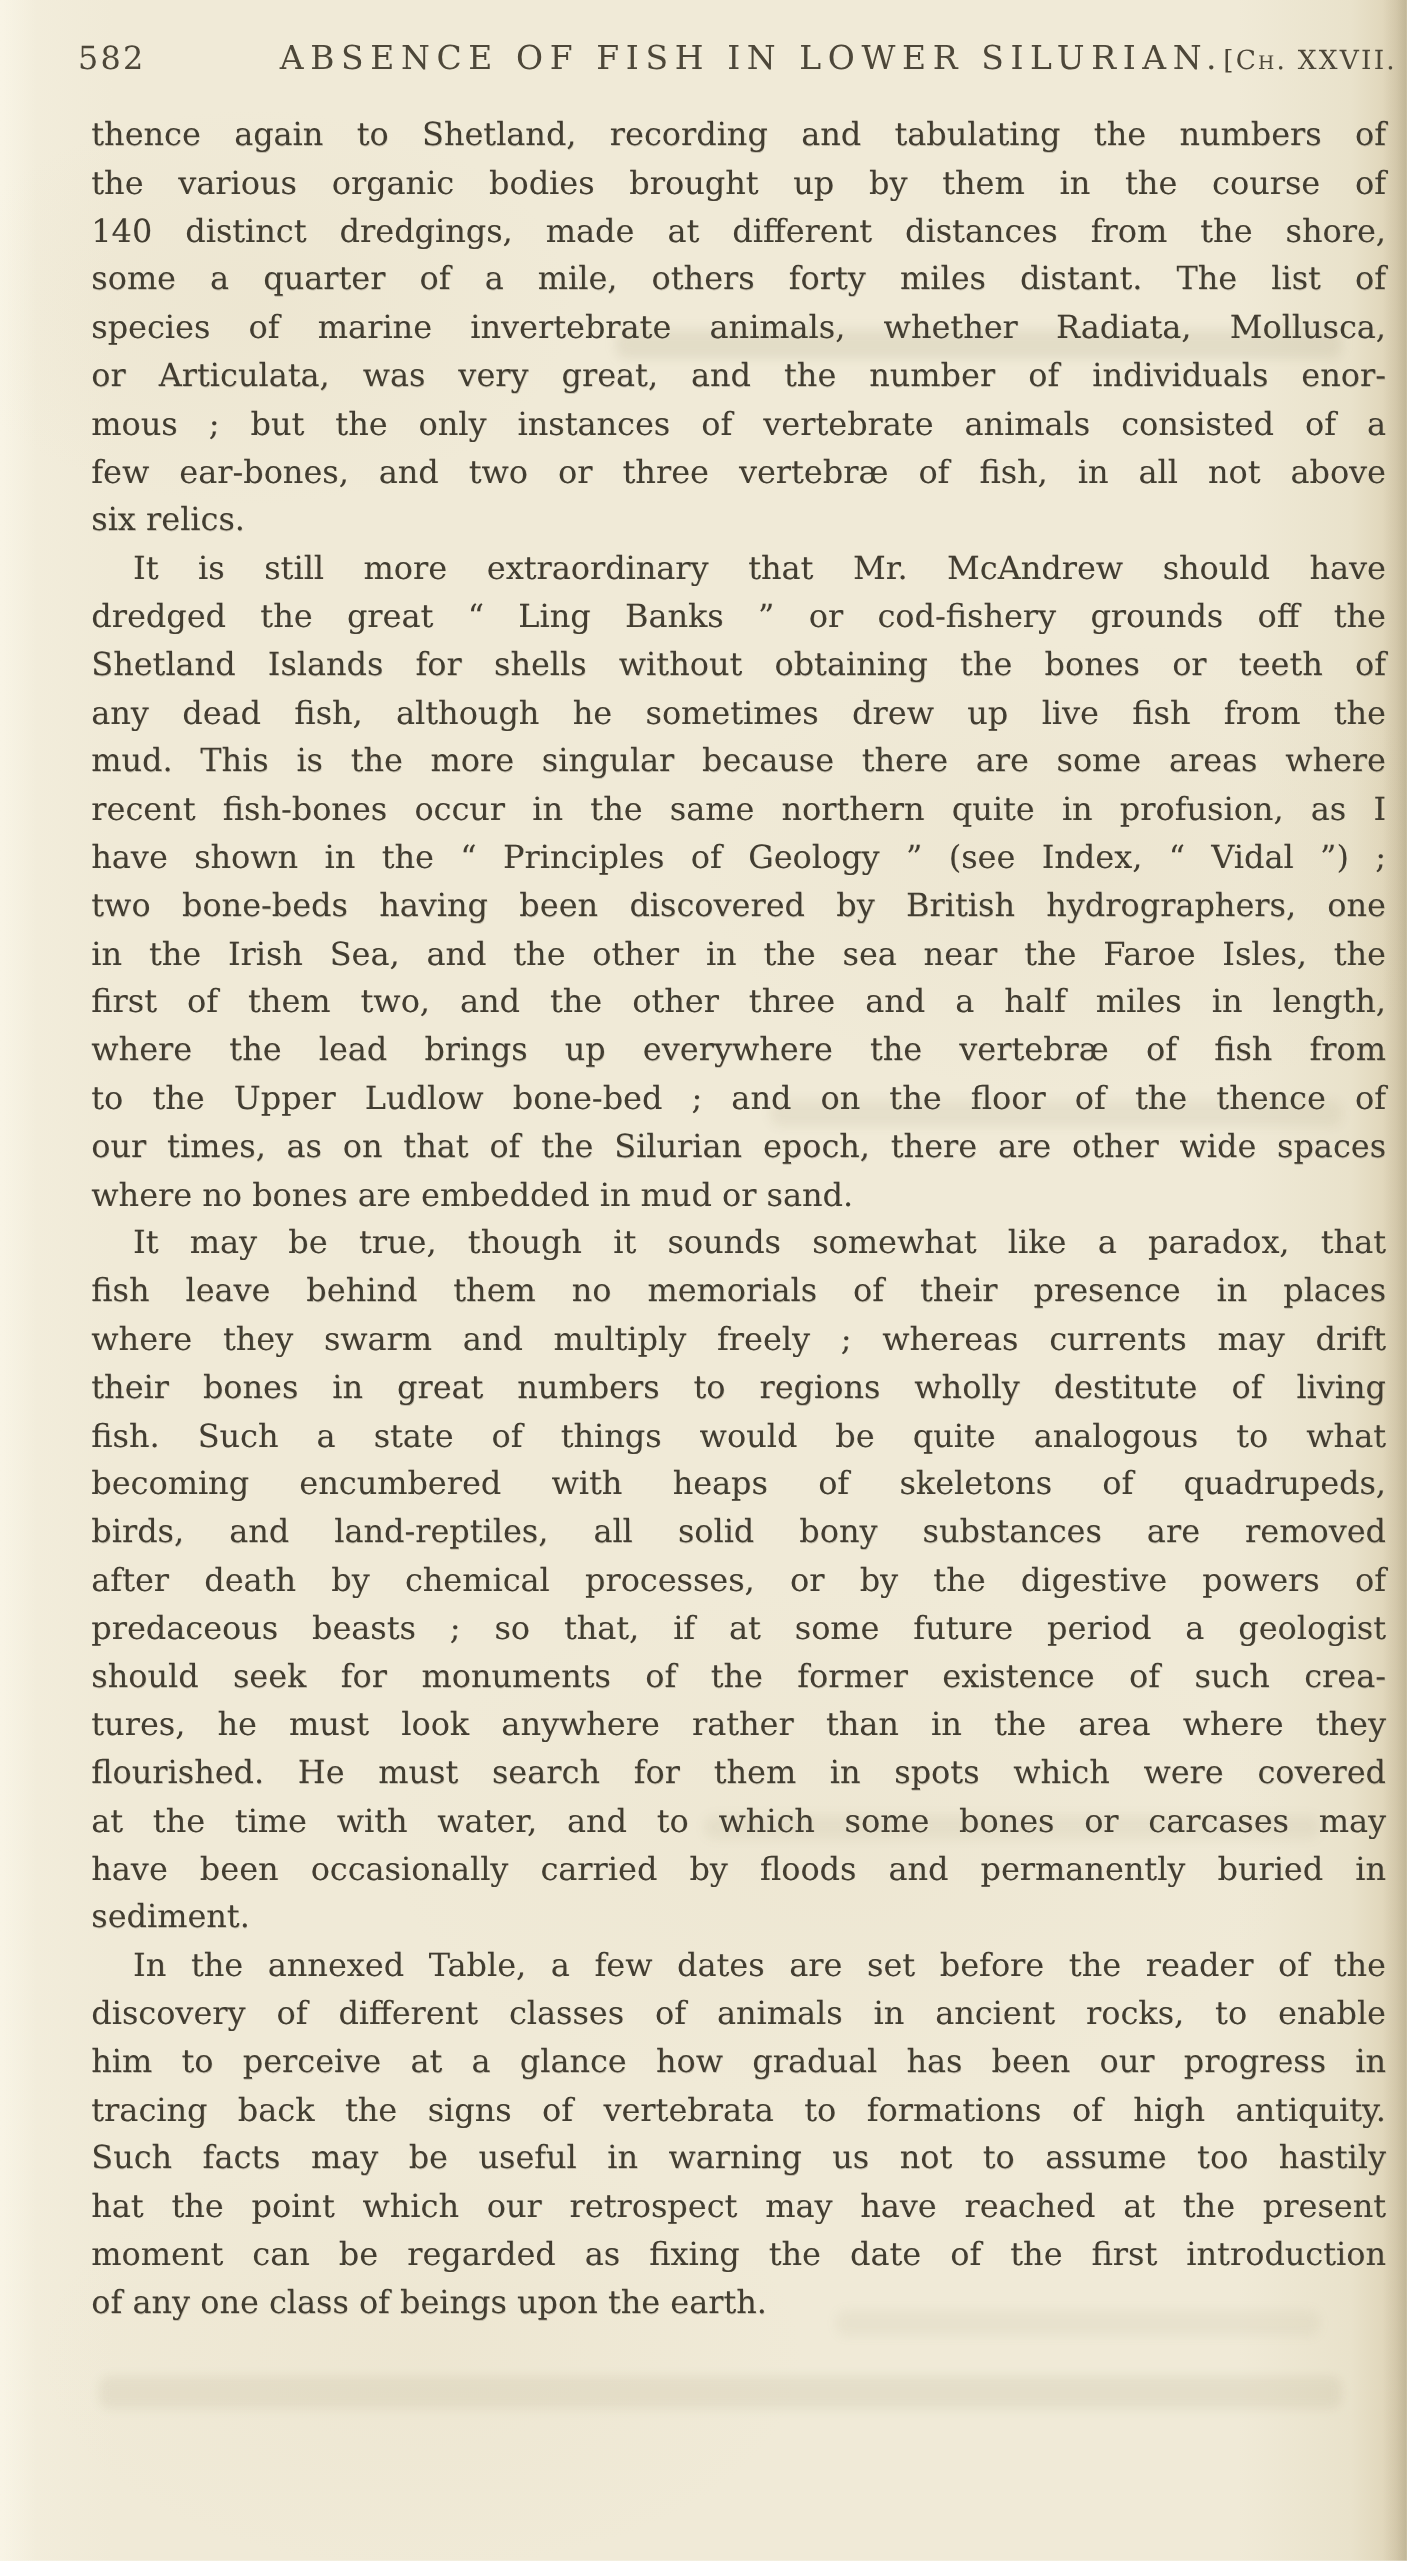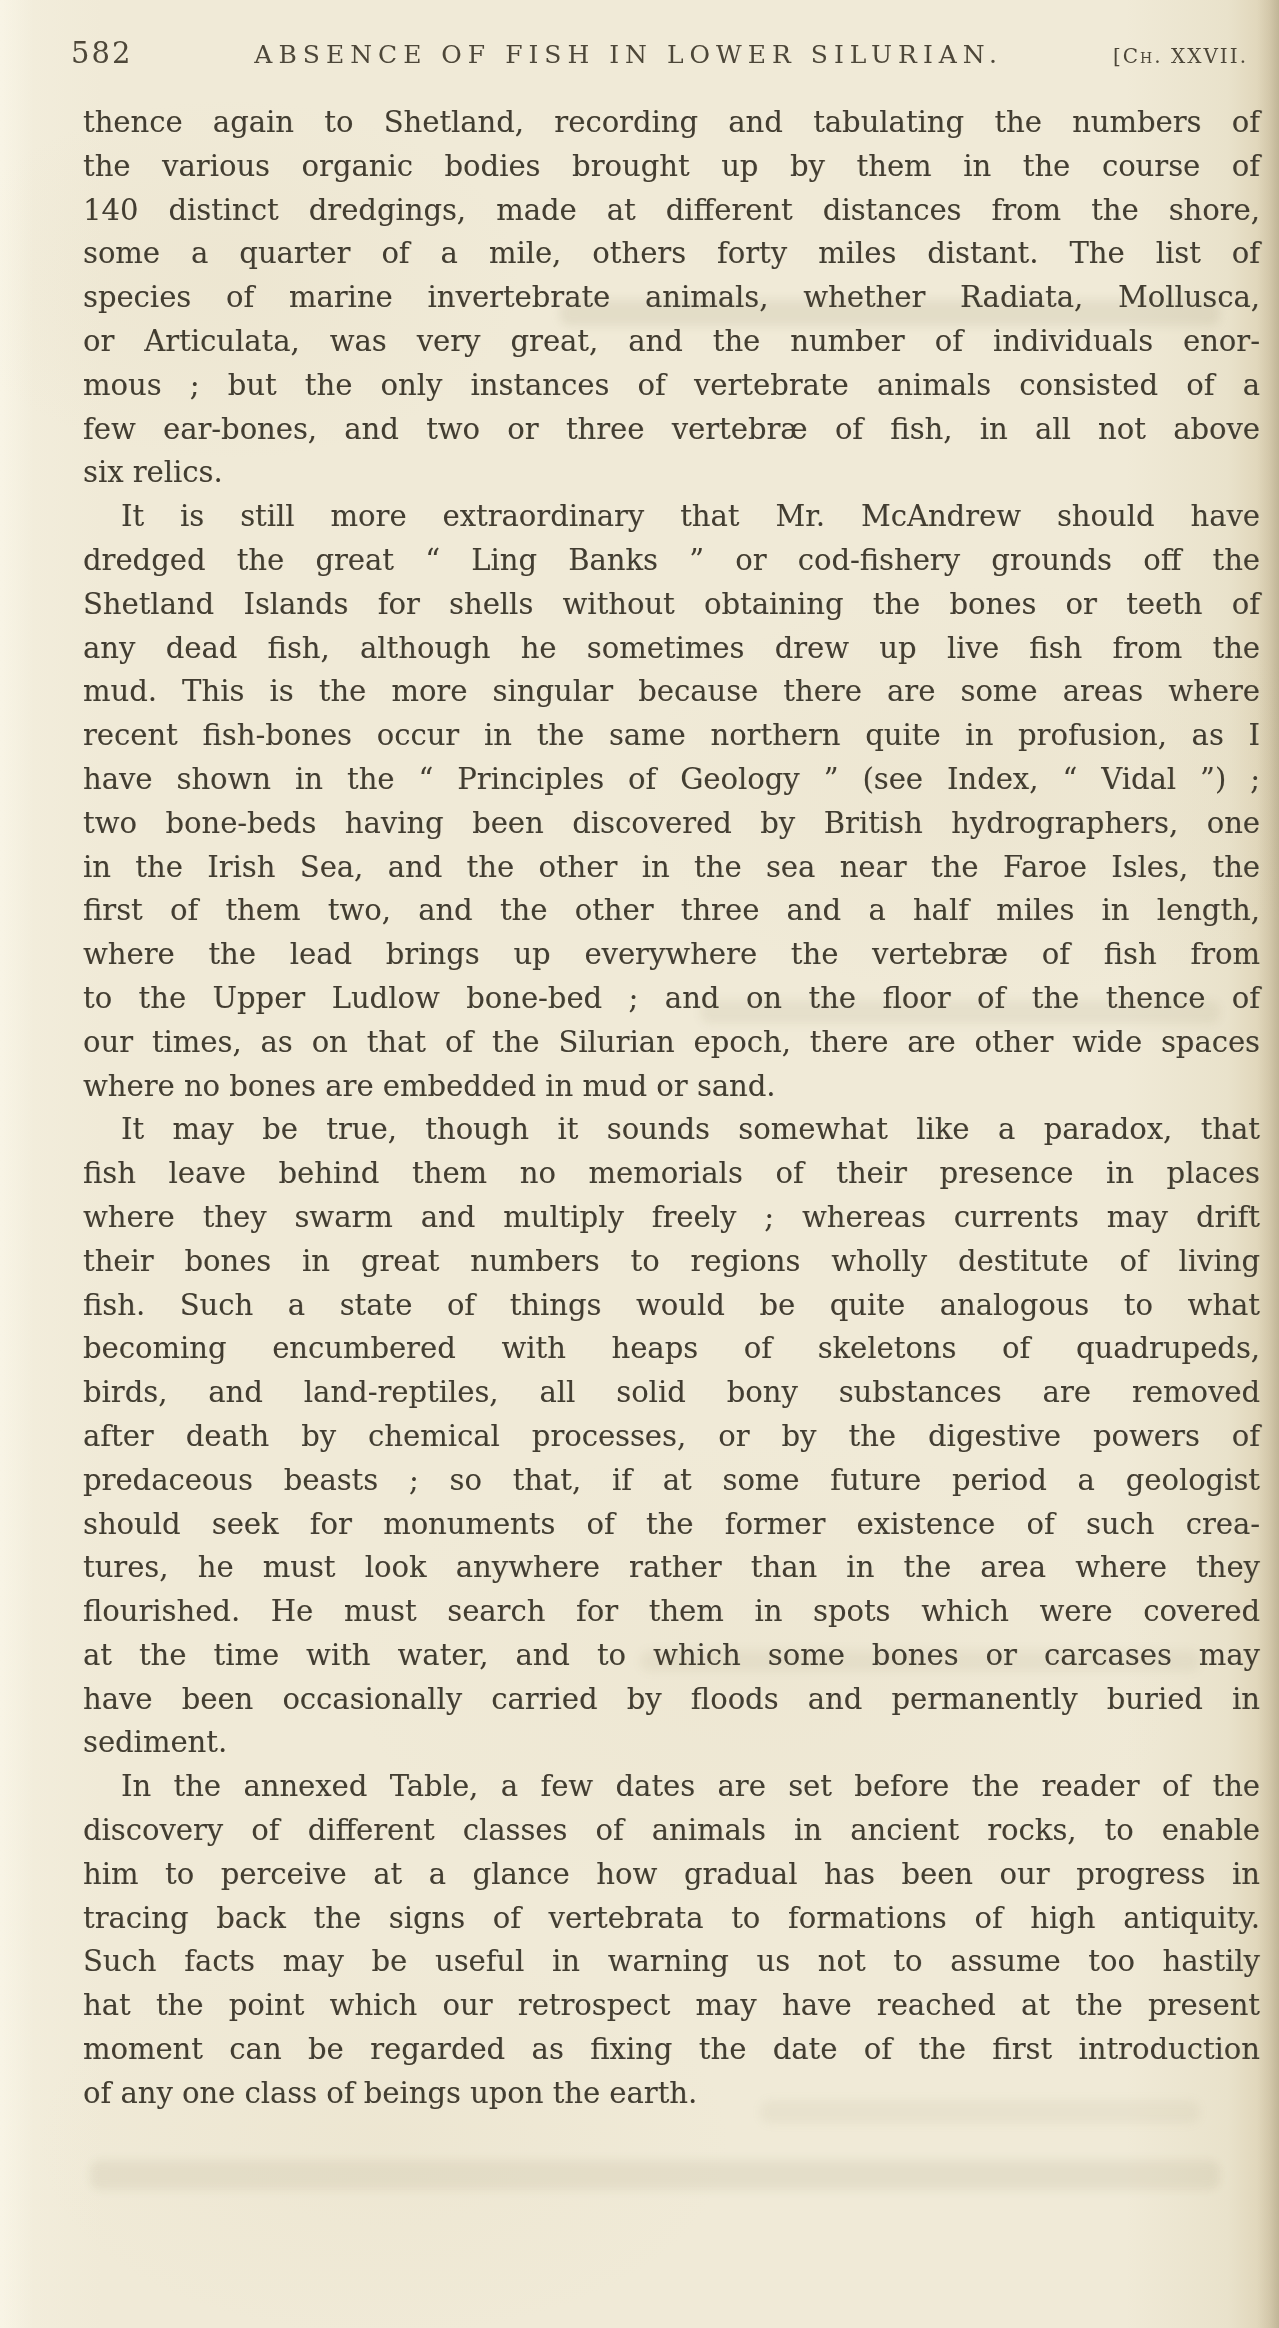--- a/index.html
+++ b/index.html
@@ -63,28 +63,28 @@
     left:71px;top:36px;width:1177px;
     display:flex;align-items:baseline;justify-content:space-between;
     color:var(--ink-header);
     white-space:nowrap;
   }
   .page-number{
     font-size:29px;
     letter-spacing:2px;
   }
   .running-title{
-    font-size:25px;
+    font-size:30px;
     letter-spacing:6px;
     margin-left:60px;
     margin-right:auto;
     padding-left:62px;
   }
   .chapter-label{
-    font-size:20px;
+    font-size:24px;
     font-variant:small-caps;
     letter-spacing:2px;
   }
 
   .page-body{
     position:absolute;
     left:83px;top:101px;width:1177px;
   }
   .paragraph{margin:0;}
   .line{

